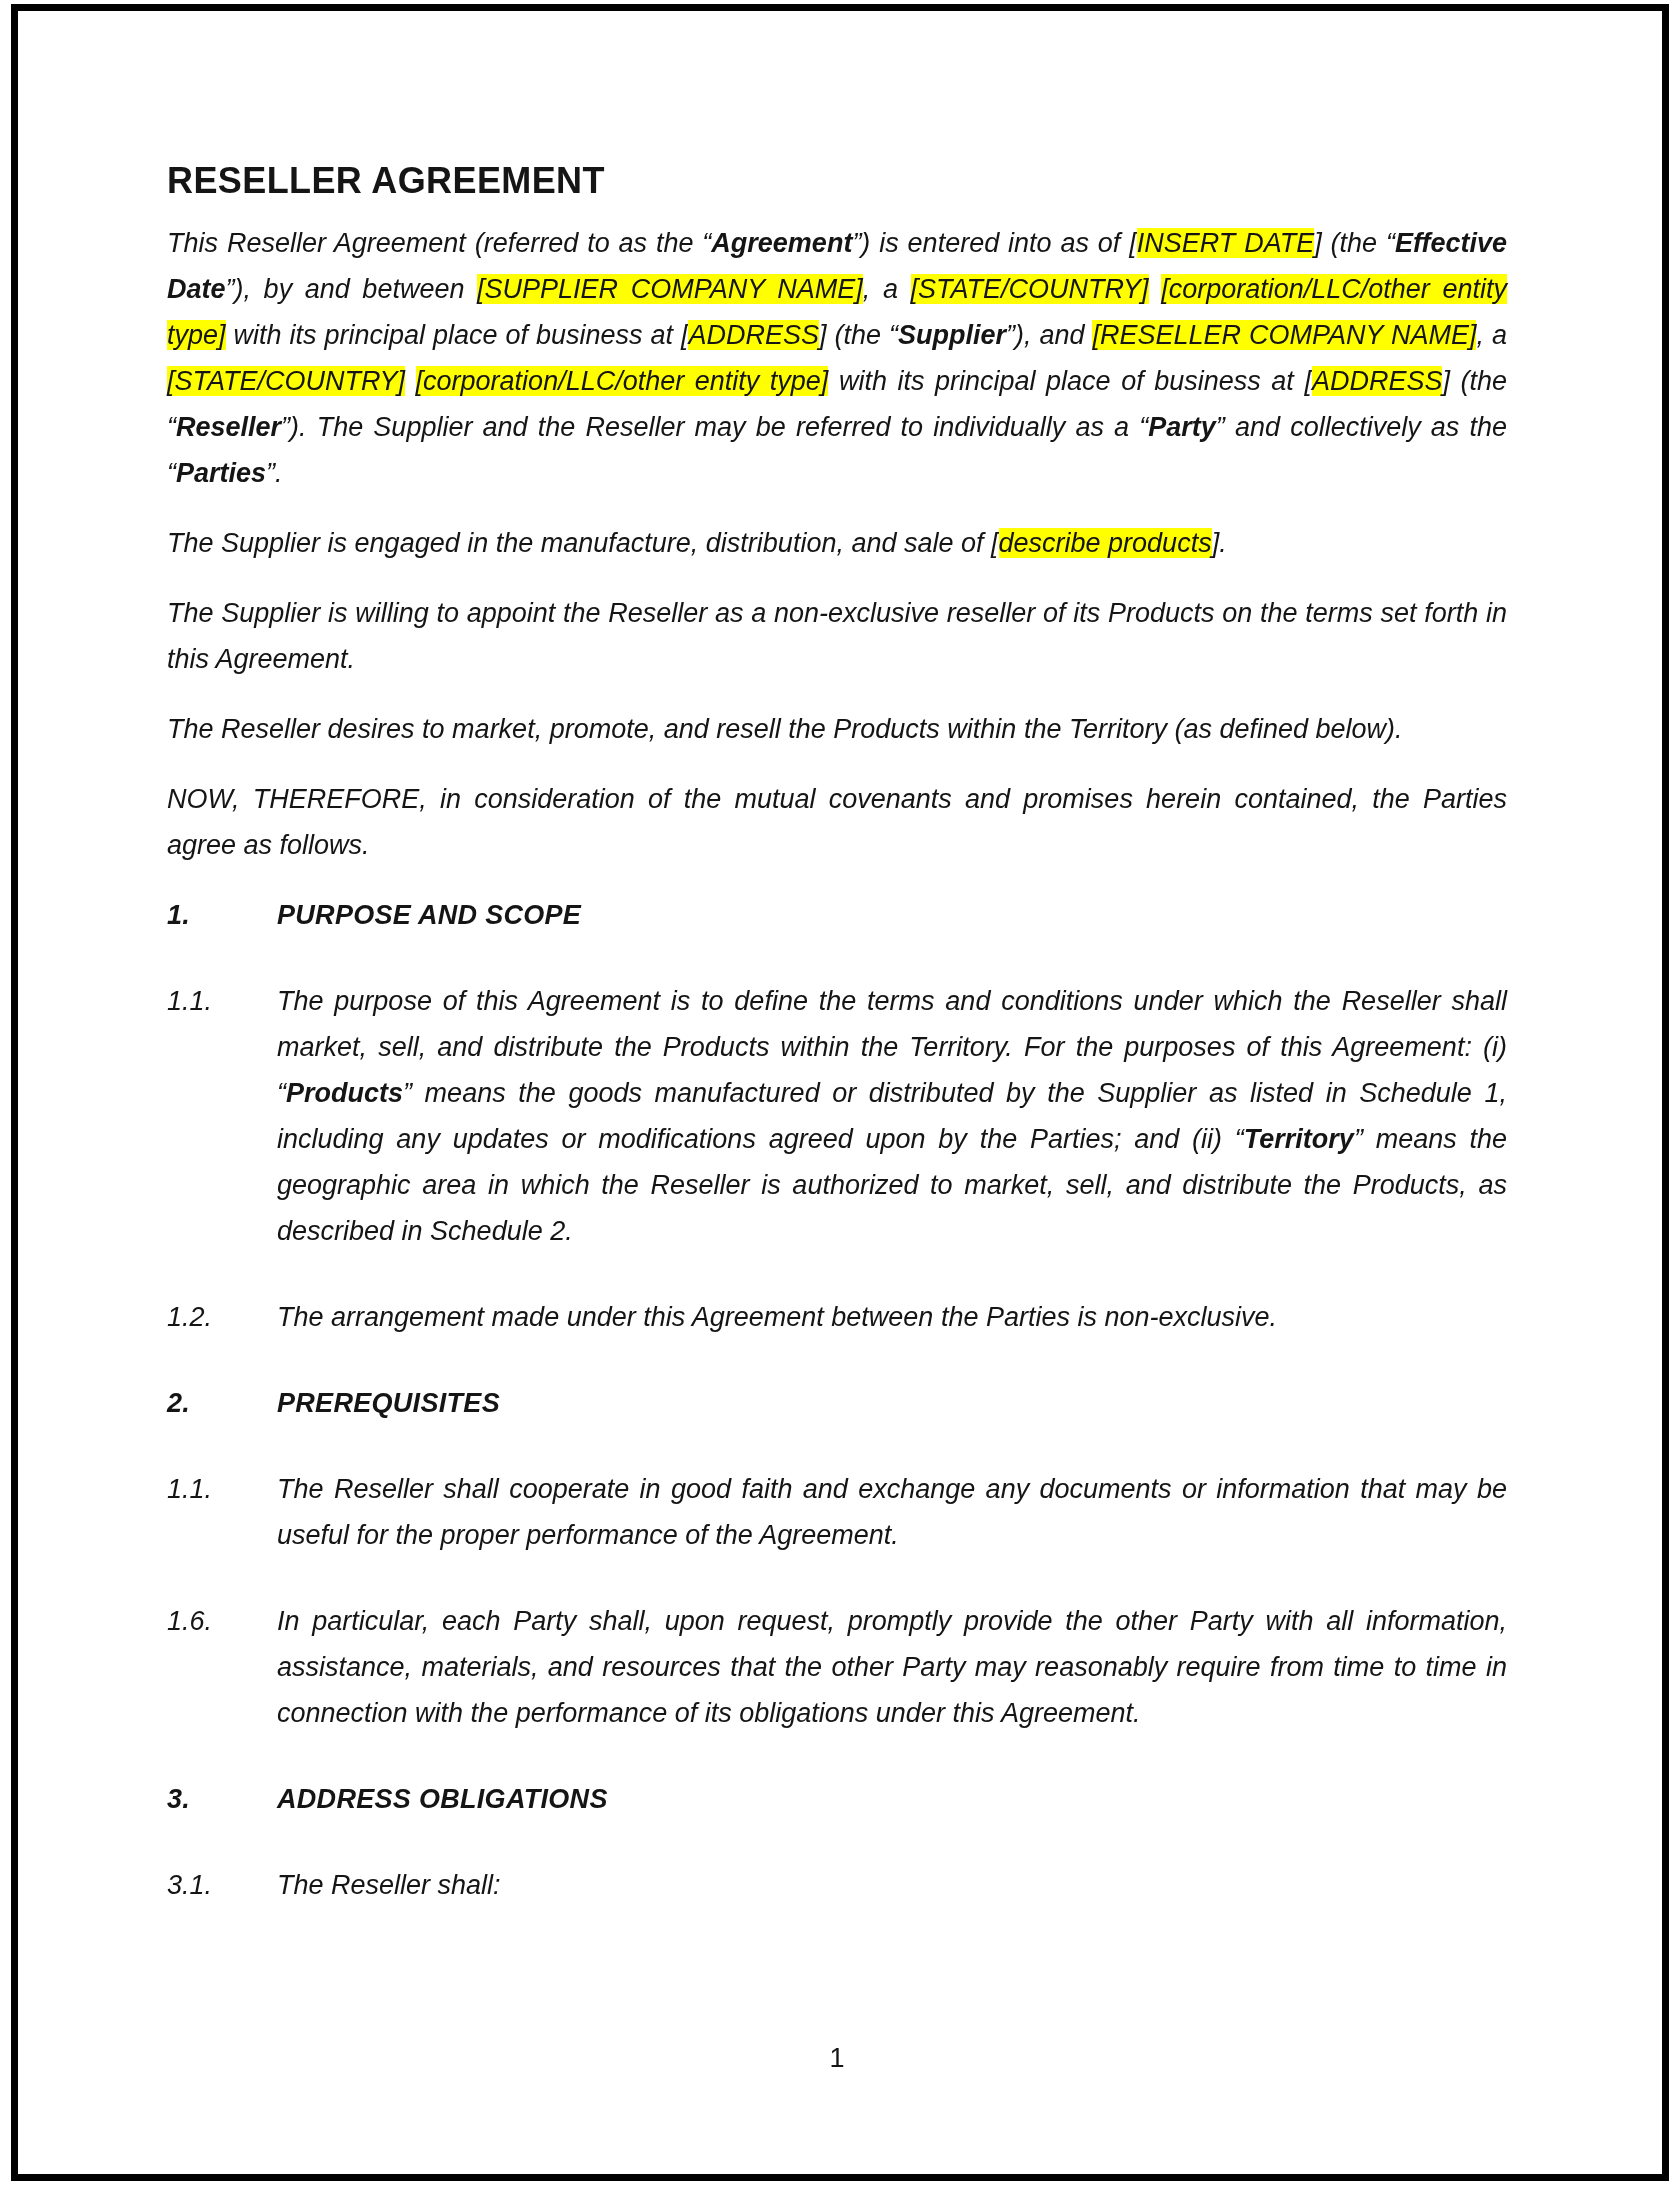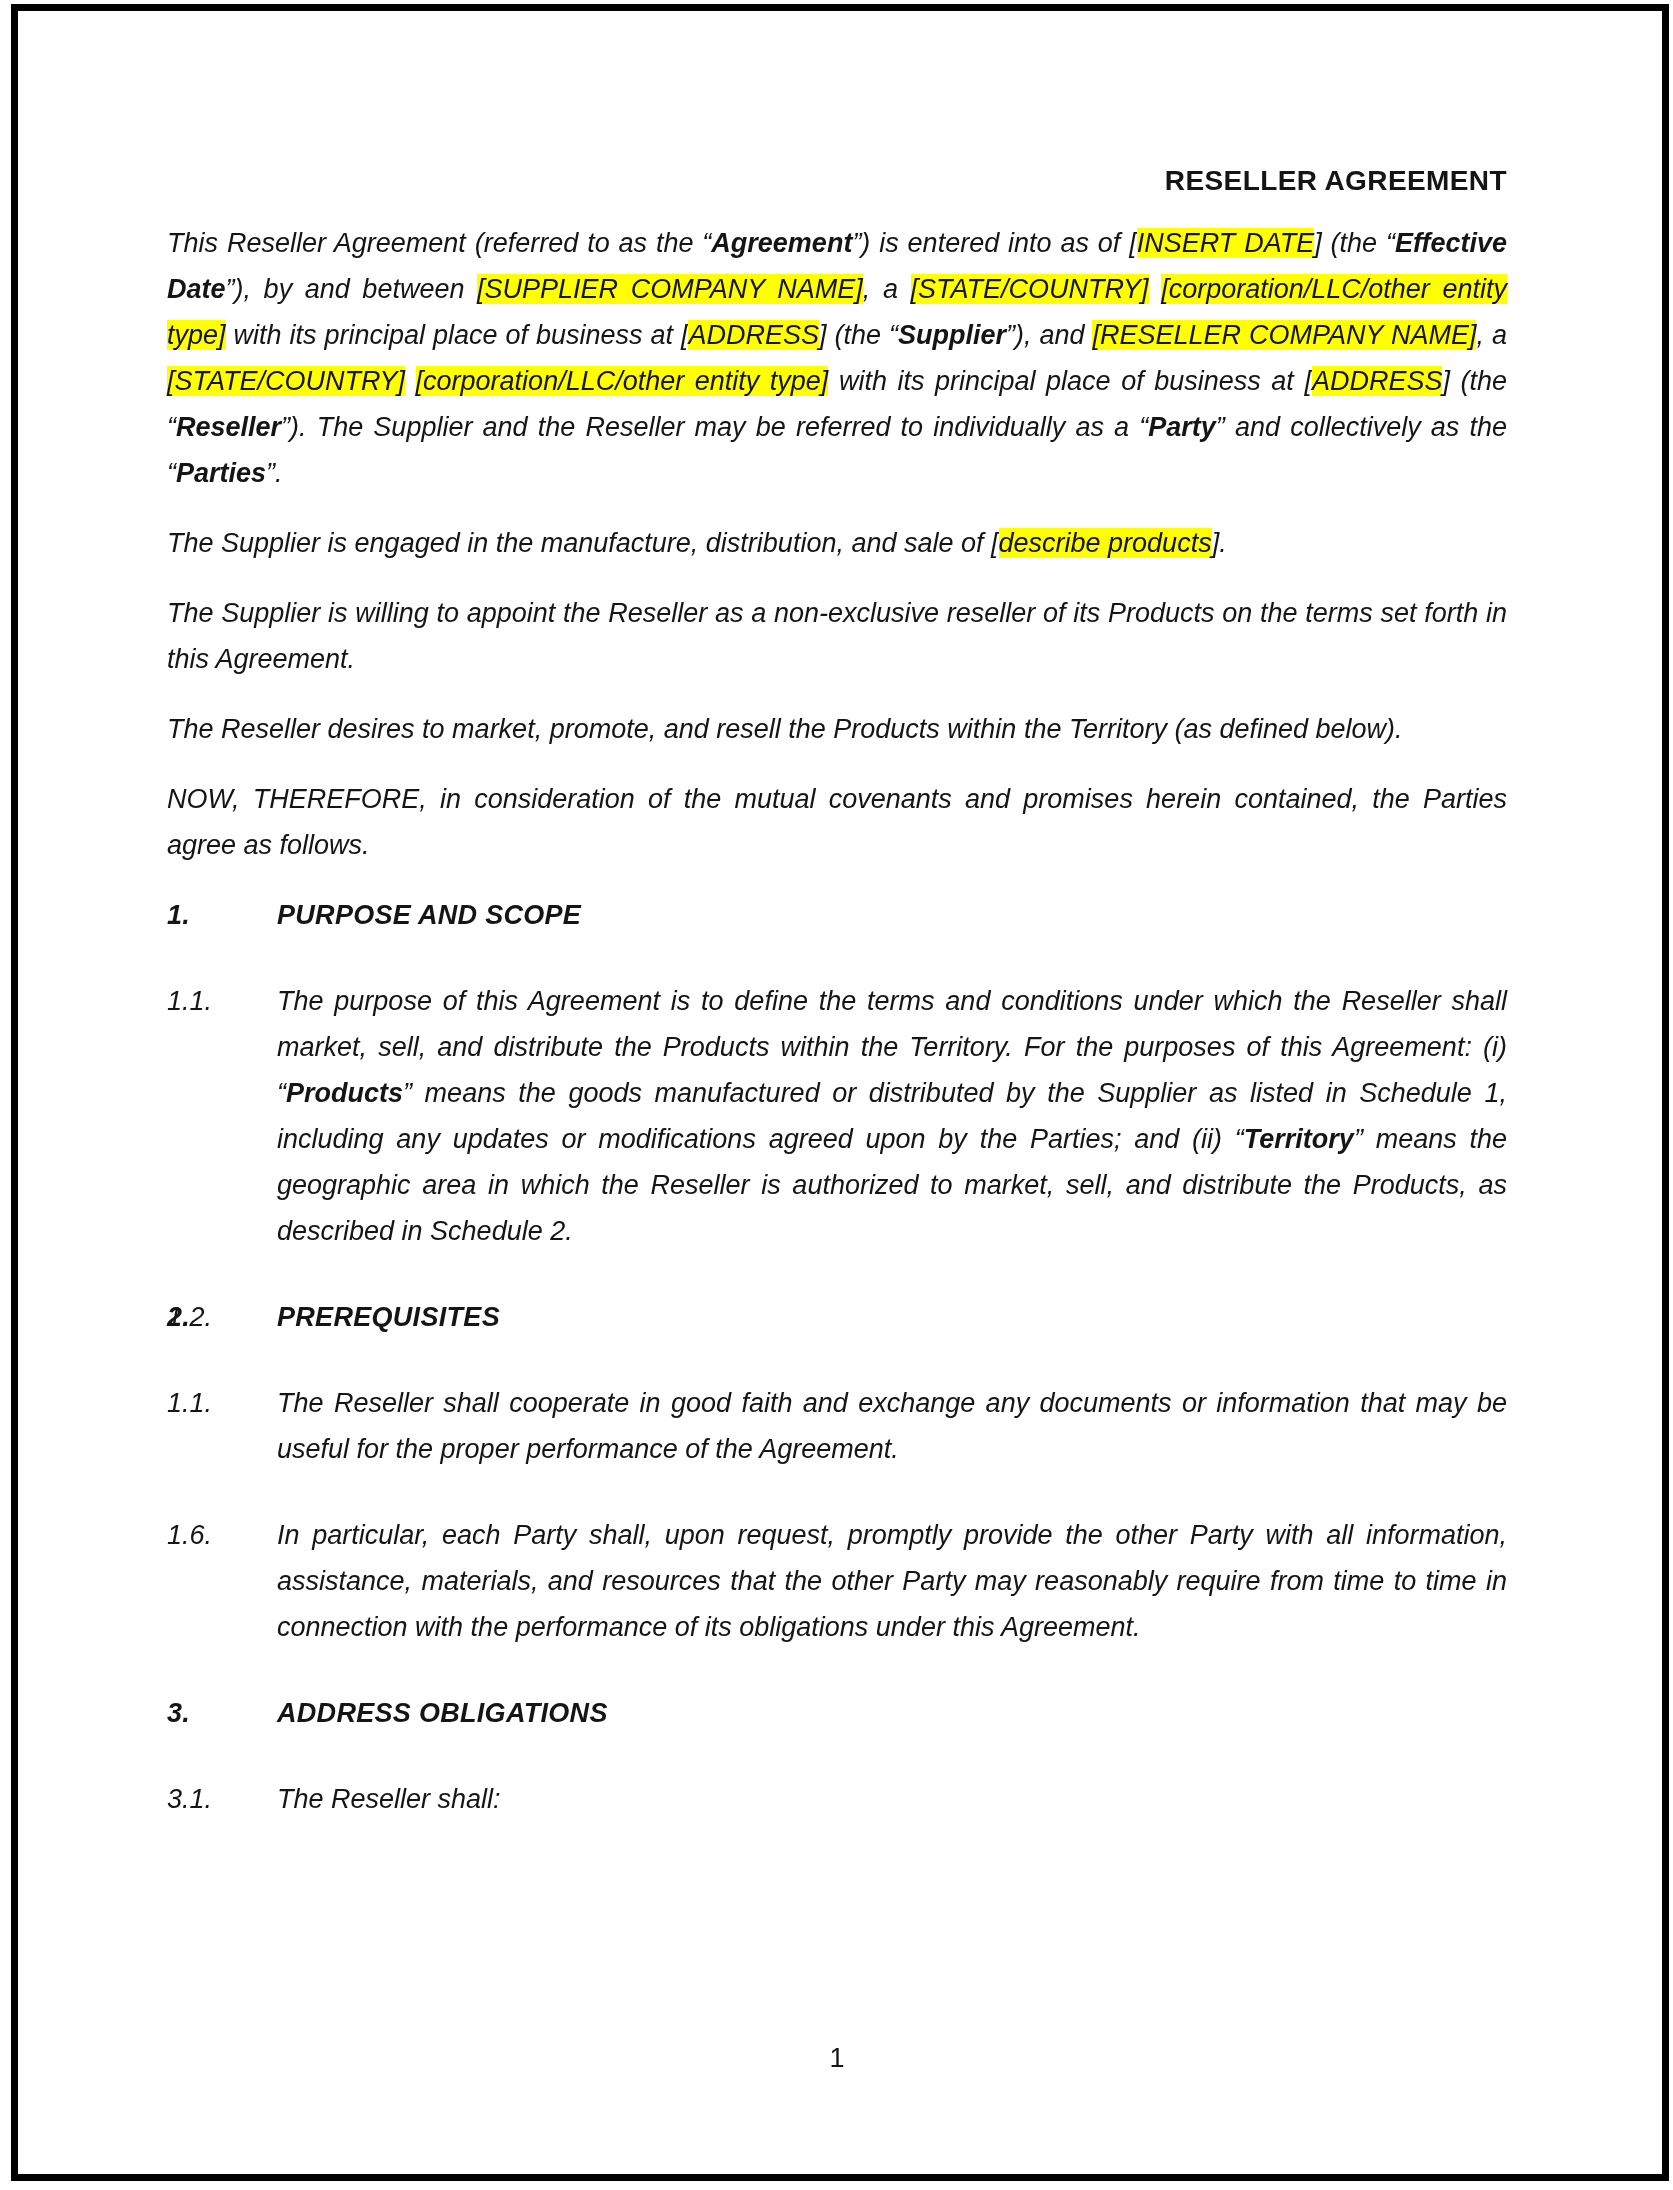--- a/index.html
+++ b/index.html
@@ -27,23 +27,23 @@
   }
   .content {
     position: absolute;
     top: 158px;
     left: 167px;
     width: 1340px;
     font-size: 27px;
     line-height: 46px;
   }
   .title {
-    font-size: 28px;
+    font-size: 36px;
     font-weight: 700;
-    text-align: right;
+    text-align: left;
     margin: 0 0 16px 0;
     letter-spacing: 0.4px;
   }
   .block {
     text-align: justify;
     font-style: italic;
   }
   .body-para {
     margin: 0 0 24px 0;
   }
@@ -83,21 +83,21 @@
   <div class="content">
     <div class="title">RESELLER AGREEMENT</div>
     <div id="blocks">
         <div class="block body-para"><span>This Reseller Agreement (referred to as the “</span><span class="b">Agreement</span><span>”) is entered into as of [</span><span class="hl">INSERT DATE</span><span>] (the “</span><span class="b">Effective Date</span><span>”), by and between </span><span class="hl">[SUPPLIER COMPANY NAME]</span><span>, a </span><span class="hl">[STATE/COUNTRY]</span><span> </span><span class="hl">[corporation/LLC/other entity type]</span><span> with its principal place of business at [</span><span class="hl">ADDRESS</span><span>] (the “</span><span class="b">Supplier</span><span>”), and </span><span class="hl">[RESELLER COMPANY NAME]</span><span>, a </span><span class="hl">[STATE/COUNTRY]</span><span> </span><span class="hl">[corporation/LLC/other entity type]</span><span> with its principal place of business at [</span><span class="hl">ADDRESS</span><span>] (the “</span><span class="b">Reseller</span><span>”). The Supplier and the Reseller may be referred to individually as a “</span><span class="b">Party</span><span>” and collectively as the “</span><span class="b">Parties</span><span>”.</span></div>
         <div class="block body-para"><span>The Supplier is engaged in the manufacture, distribution, and sale of [</span><span class="hl">describe products</span><span>].</span></div>
         <div class="block body-para"><span>The Supplier is willing to appoint the Reseller as a non-exclusive reseller of its Products on the terms set forth in this Agreement.</span></div>
         <div class="block body-para"><span>The Reseller desires to market, promote, and resell the Products within the Territory (as defined below).</span></div>
         <div class="block body-para"><span>NOW, THEREFORE, in consideration of the mutual covenants and promises herein contained, the Parties agree as follows.</span></div>
         <div class="block num-block heading"><span class="num">1.</span><span>PURPOSE AND SCOPE</span></div>
         <div class="block num-block"><span class="num">1.1.</span><span>The purpose of this Agreement is to define the terms and conditions under which the Reseller shall market, sell, and distribute the Products within the Territory. For the purposes of this Agreement: (i) “</span><span class="b">Products</span><span>” means the goods manufactured or distributed by the Supplier as listed in Schedule 1, including any updates or modifications agreed upon by the Parties; and (ii) “</span><span class="b">Territory</span><span>” means the geographic area in which the Reseller is authorized to market, sell, and distribute the Products, as described in Schedule 2.</span></div>
-        <div class="block num-block"><span class="num">1.2.</span></div>
+        <div class="block num-block"><span class="num">1.2.</span><span>The arrangement made under this Agreement between the Parties is non-exclusive.</span></div>
         <div class="block num-block heading"><span class="num">2.</span><span>PREREQUISITES</span></div>
         <div class="block num-block"><span class="num">1.1.</span><span>The Reseller shall cooperate in good faith and exchange any documents or information that may be useful for the proper performance of the Agreement.</span></div>
         <div class="block num-block"><span class="num">1.6.</span><span>In particular, each Party shall, upon request, promptly provide the other Party with all information, assistance, materials, and resources that the other Party may reasonably require from time to time in connection with the performance of its obligations under this Agreement.</span></div>
         <div class="block num-block heading"><span class="num">3.</span><span>ADDRESS OBLIGATIONS</span></div>
         <div class="block num-block"><span class="num">3.1.</span><span>The Reseller shall:</span></div>
       </div>
   </div>
   <div class="pagenum">1</div>
 </div>
 

